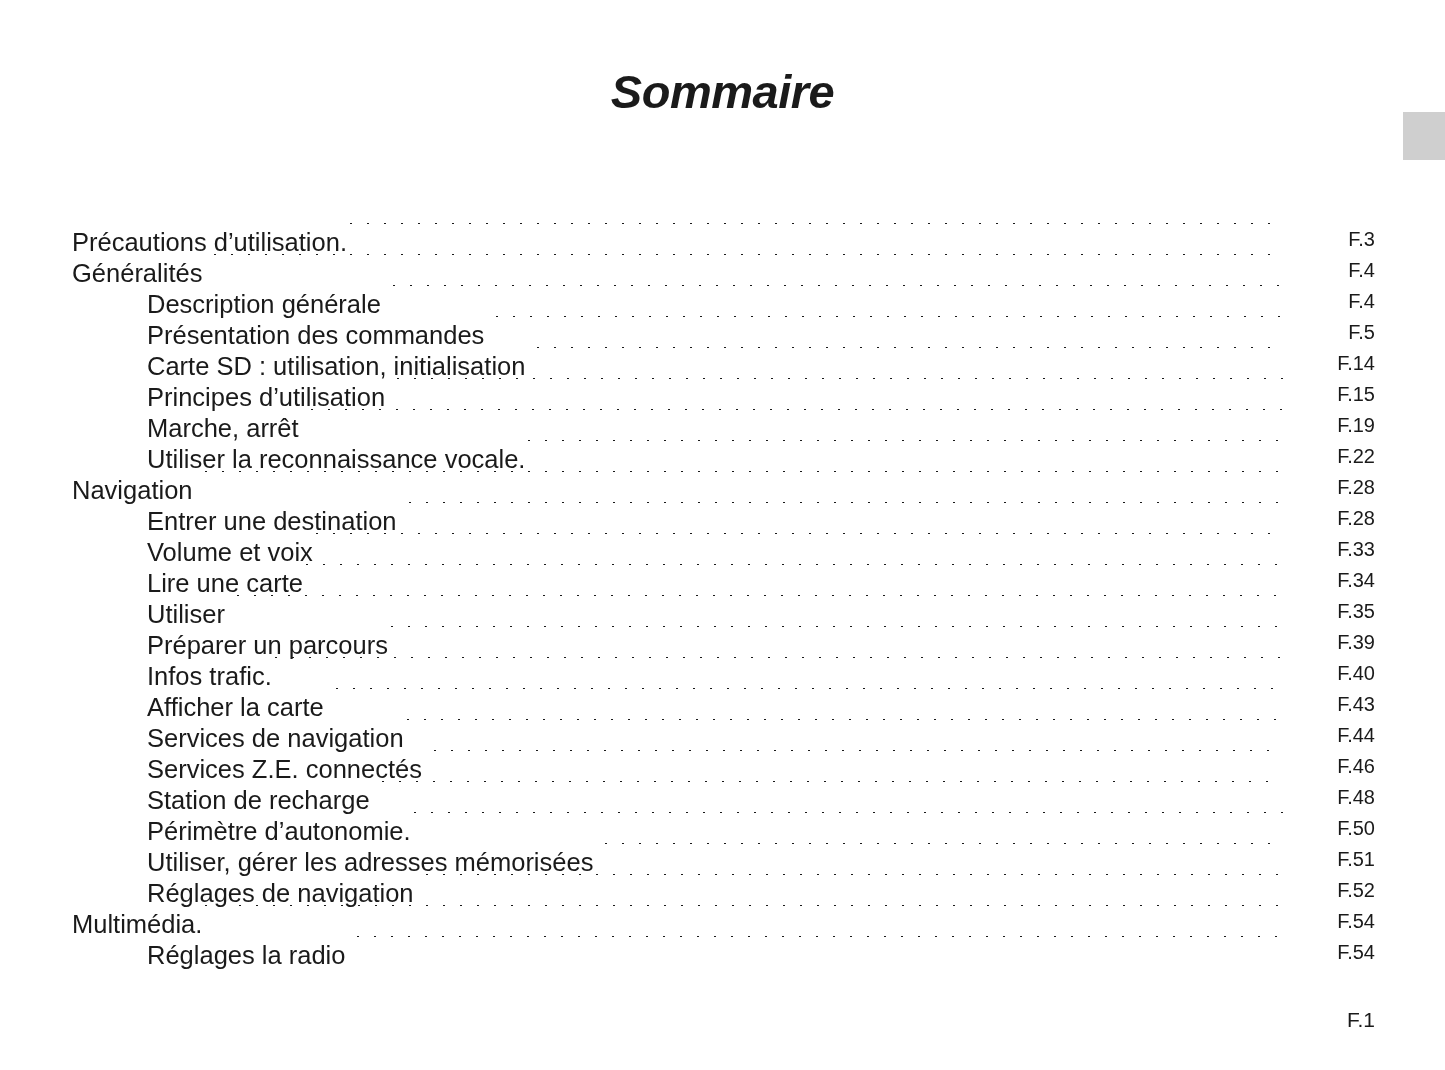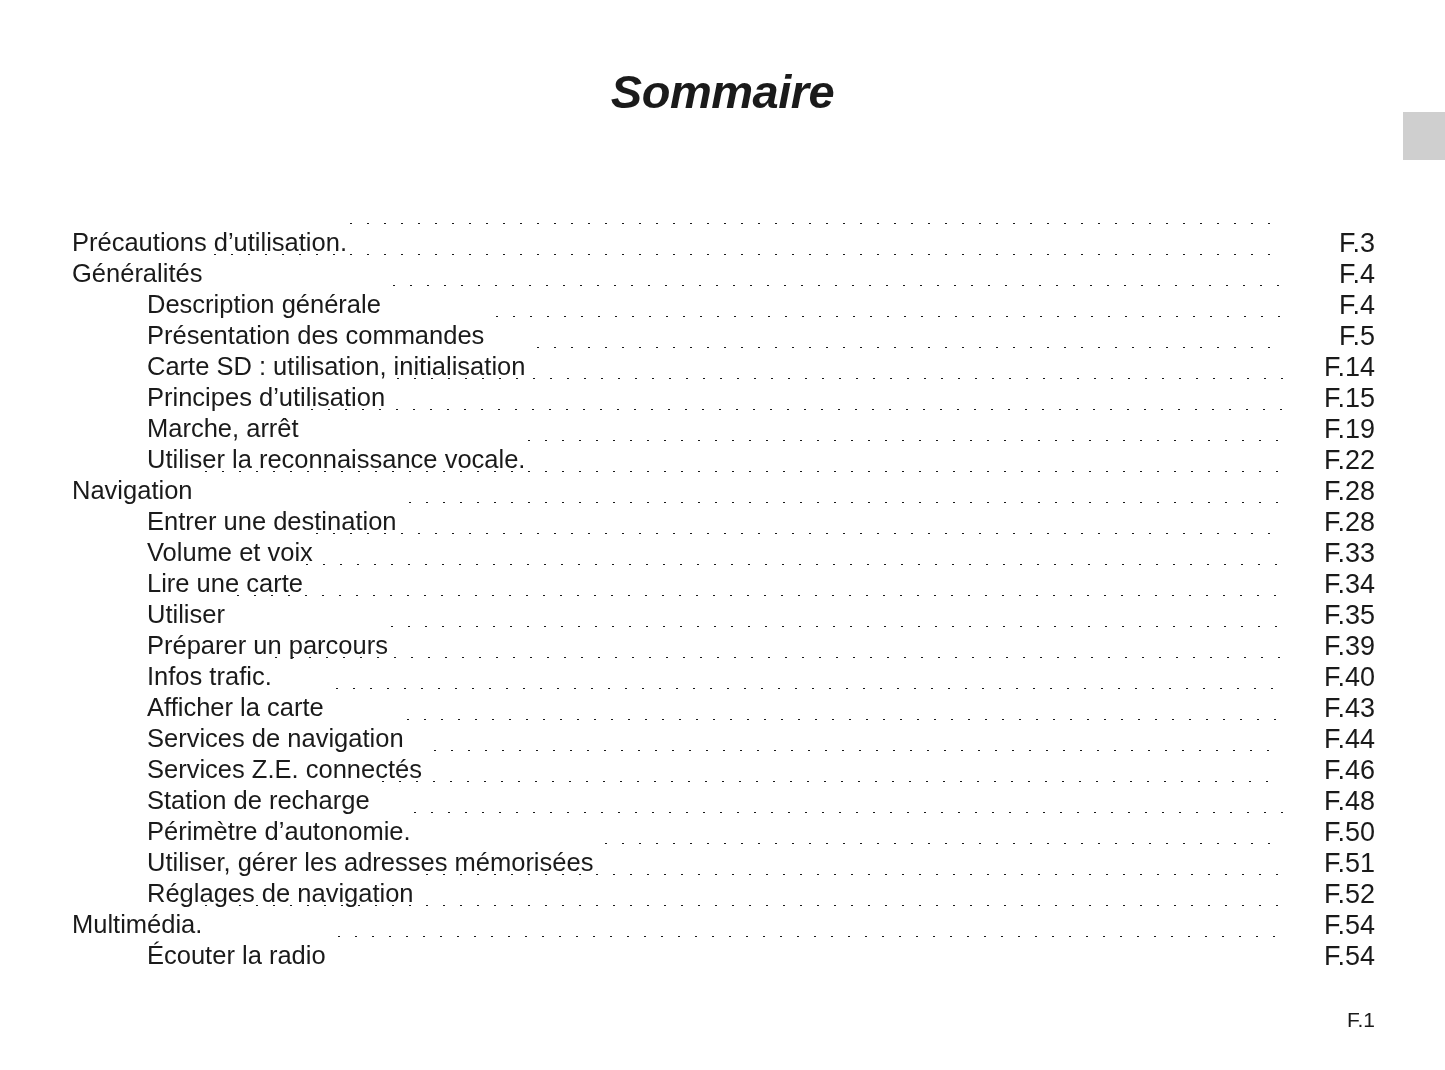--- a/index.html
+++ b/index.html
@@ -70,21 +70,21 @@
     right: 0;
     top: 0;
     height: 4px;
     background-image: radial-gradient(circle at 2px 2px, #1a1a1a 1.6px, transparent 1.8px);
     background-size: 17px 4px;
     background-repeat: repeat-x;
   }
   .entry-page {
     flex: 0 0 86px;
     text-align: right;
-    font-size: 27px;
+    font-size: 20px;
   }
   .gap-before-leader {
     flex: 0 0 auto;
     width: 0px;
   }
   .toc-entry.spaced .gap-before-leader {
     width: 9px;
   }
   .page-footer {
     position: absolute;
@@ -237,21 +237,21 @@
         <span class="leader"></span>
         <span class="entry-page">F.52</span>
       </div>
       <div class="toc-entry level-1">
         <span class="entry-label">Multimédia.</span>
         <span class="gap-before-leader"></span>
         <span class="leader"></span>
         <span class="entry-page">F.54</span>
       </div>
       <div class="toc-entry level-2 spaced">
-        <span class="entry-label">Écouter la radio</span>
+        <span class="entry-label">Réglages la radio</span>
         <span class="gap-before-leader"></span>
         <span class="leader"></span>
         <span class="entry-page">F.54</span>
       </div>
     </div>
 
   <div class="page-footer">F.1</div>
 
 </div>
 

